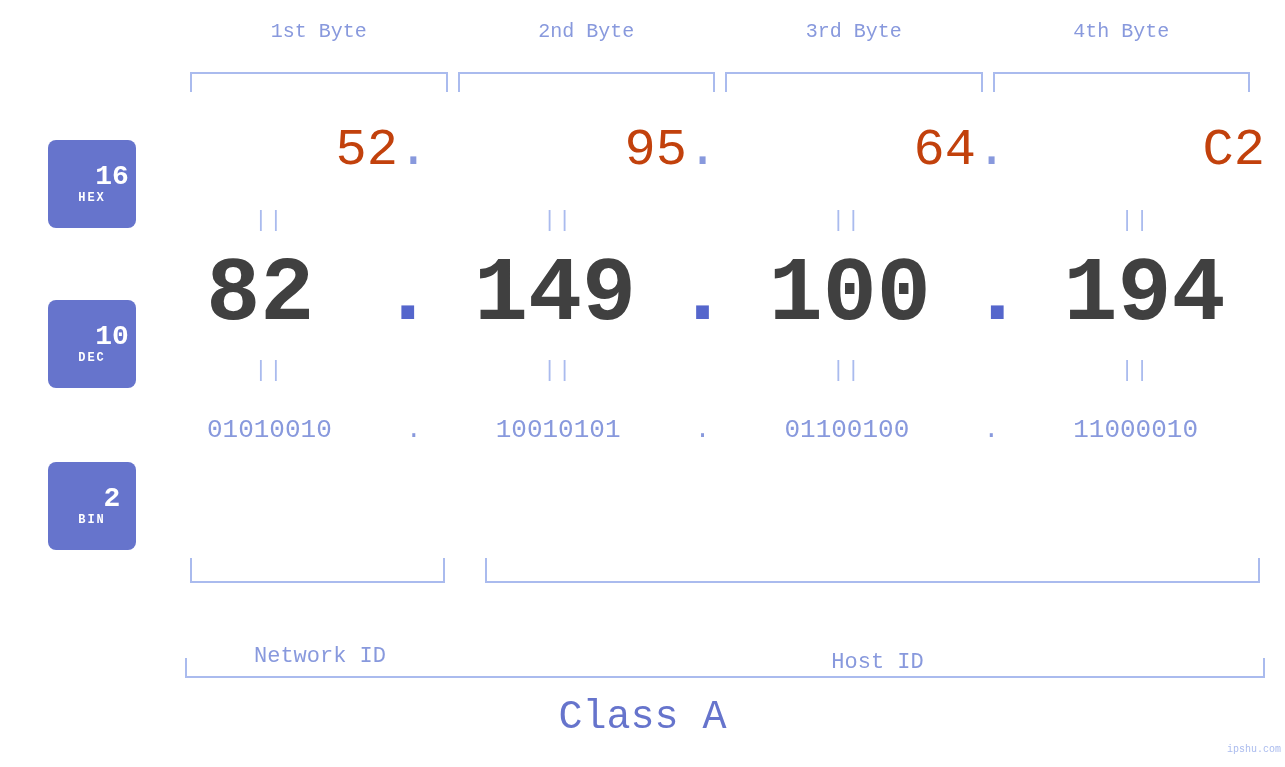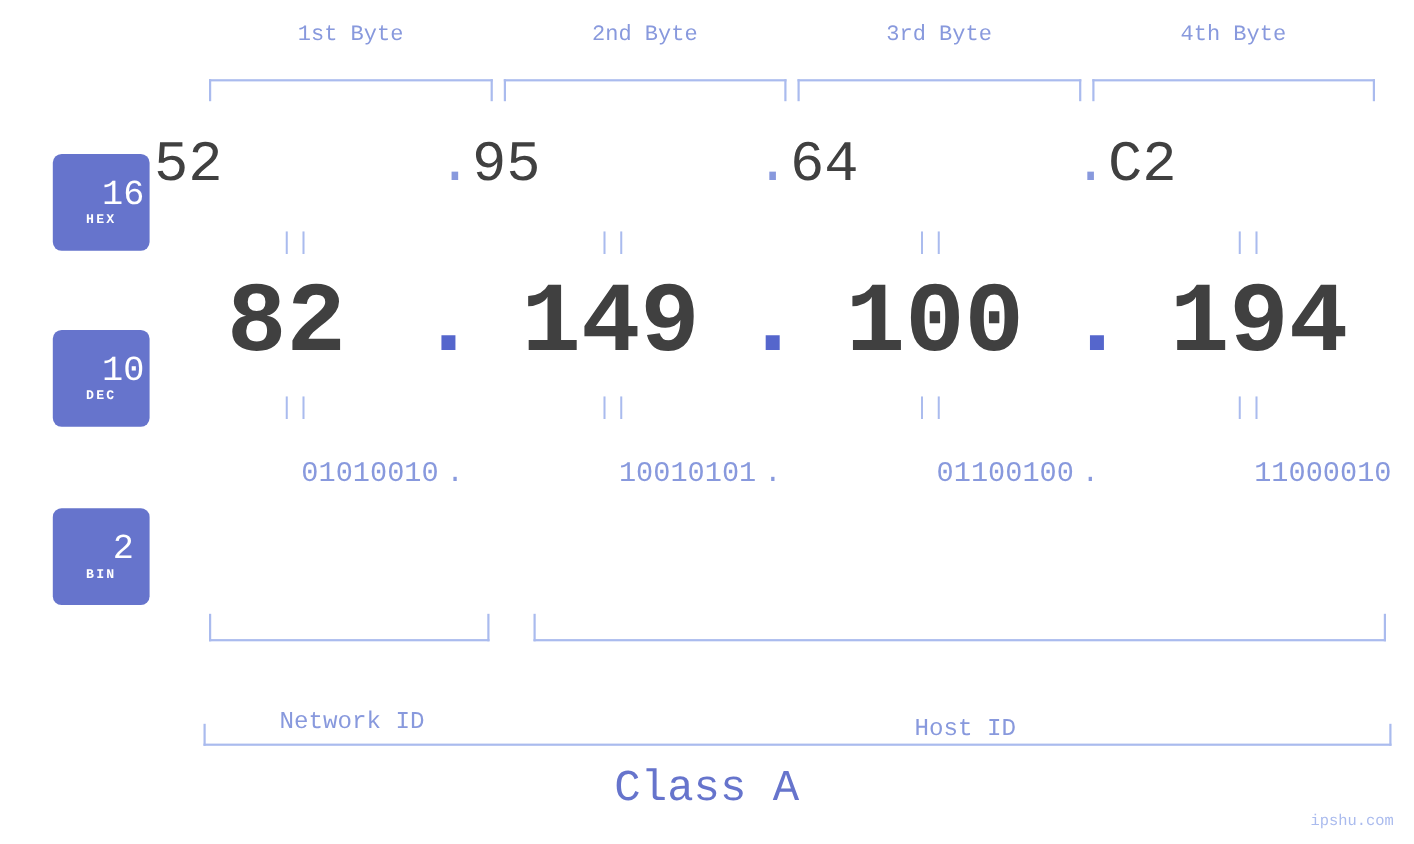--- a/index.html
+++ b/index.html
@@ -30,22 +30,22 @@
       display: flex;
       flex-direction: column;
       align-items: center;
       justify-content: center;
       width: 88px;
       height: 88px;
       position: absolute;
       left: 48px;
     }
     .badge .base-num {
-      font-size: 32px;
-      font-weight: normal;
+      font-size: 28px;
+      font-weight: bold;
       line-height: 1;
       margin-left: 40px;
     }
     .badge .base-label {
       font-size: 12px;
       font-weight: bold;
       letter-spacing: 2px;
     }
 
     .badge-hex { top: 140px; }
@@ -95,23 +95,23 @@
 
     
     .hex-row {
       display: flex;
       align-items: center;
       justify-content: space-around;
       height: 100px;
     }
     .hex-value {
       flex: 1;
-      text-align: left;
+      text-align: right;
       font-size: 52px;
-      color: #404040;
+      color: #c2410c;
       font-family: 'Courier New', Courier, monospace;
     }
     .dot-sep {
       font-size: 52px;
       color: #8899dd;
       font-family: 'Courier New', Courier, monospace;
       flex: 0 0 30px;
       text-align: center;
     }
 
@@ -160,21 +160,21 @@
 
     
     .bin-row {
       display: flex;
       align-items: center;
       justify-content: space-around;
       height: 80px;
     }
     .bin-value {
       flex: 1;
-      text-align: right;
+      text-align: center;
       font-size: 26px;
       color: #8899dd;
       font-family: 'Courier New', Courier, monospace;
     }
     .dot-sep-bin {
       font-size: 26px;
       color: #8899dd;
       font-family: 'Courier New', Courier, monospace;
       flex: 0 0 30px;
       text-align: center;
@@ -252,23 +252,23 @@
       text-align: center;
       color: #6674cc;
       font-size: 40px;
       font-family: 'Courier New', Courier, monospace;
     }
 
     
     .watermark {
       position: absolute;
       bottom: 12px;
-      right: 18px;
+      right: 4px;
       color: #aabbee;
-      font-size: 14px;
+      font-size: 10px;
       font-family: 'Courier New', Courier, monospace;
     }
   </style>
 </head>
 <body>
 
 <div class="main-container">
 
   <div class="badge badge-hex">
     <span class="base-num">16</span>

